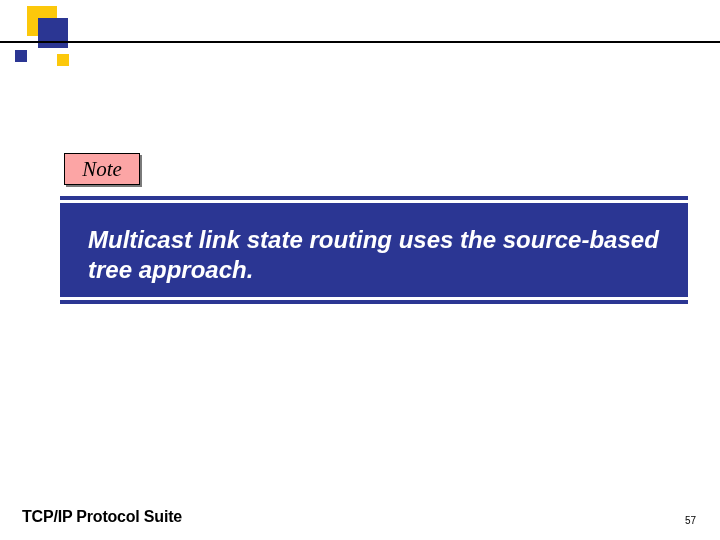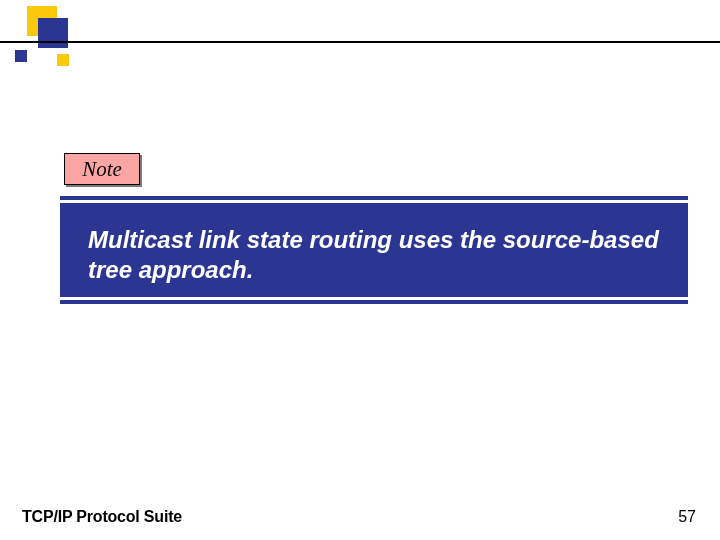--- a/index.html
+++ b/index.html
@@ -53,21 +53,21 @@
   
   .footer-left {
     position: absolute; left: 22px; bottom: 14px;
     font-family: "Tahoma", Arial, sans-serif;
     font-size: 16px; font-weight: bold; color: #000;
     letter-spacing: -0.2px;
   }
   .footer-right {
     position: absolute; right: 24px; bottom: 14px;
     font-family: Arial, sans-serif;
-    font-size: 16px; color: #000;
+    font-size: 10px; color: #000;
   }
 </style>
 </head>
 <body>
 
 <div class="deco deco-yellow1"></div>
 <div class="deco deco-blue1"></div>
 <div class="rule"></div>
 <div class="deco deco-blue2"></div>
 <div class="deco deco-yellow2"></div>

